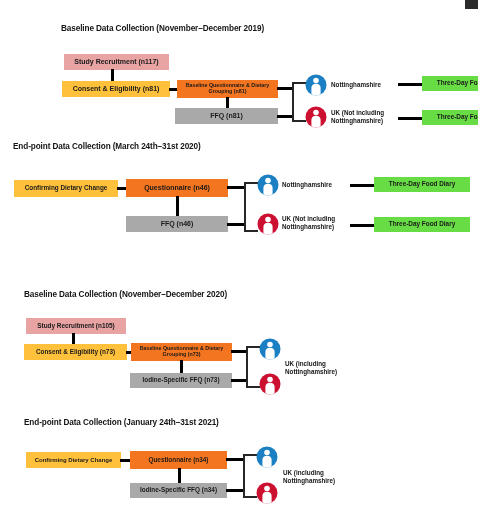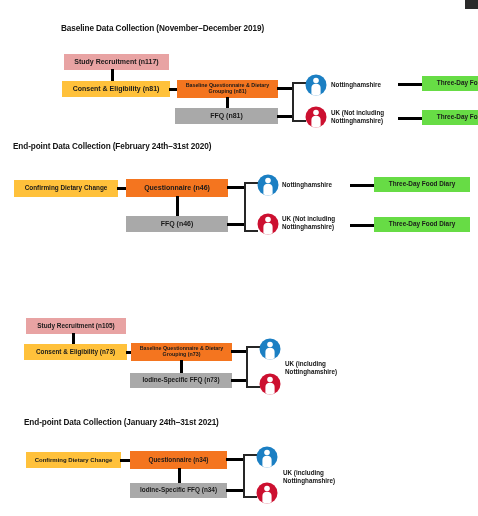--- a/index.html
+++ b/index.html
@@ -156,21 +156,21 @@
     </div>
     <div class="grp-label" style="left:283px; top:93px; white-space:normal; width:66px;">
       <span>UK (Not including Nottinghamshire)</span>
     </div>
     <div class="hline" style="left:350px; top:101px; width:24px;"></div>
     <div class="box box-green t65" style="left:374px; top:94px; width:96px; height:15px;">Three-Day Food Diary</div>
   </div>
 
   <div class="section" style="top:130px;height:130px;">
 
-    <div class="sec-title" style="left:13px; top:12px;">End-point Data Collection (February 24th–31st 2020)</div>
+    <div class="sec-title" style="left:13px; top:12px;">End-point Data Collection (March 24th–31st 2020)</div>
 
     <div class="box box-yellow t65" style="left:14px; top:50px; width:104px; height:17px;">Confirming Dietary Change</div>
 
     <div class="hline" style="left:117px; top:57px; width:10px;"></div>
 
     <div class="box box-orange t7" style="left:126px; top:49px; width:102px; height:18px;">Questionnaire (n46)</div>
 
     <div class="vline" style="left:176px; top:66px; height:22px;"></div>
 
     <div class="box box-gray t7" style="left:126px; top:86px; width:102px; height:16px;">FFQ (n46)</div>
@@ -201,20 +201,21 @@
     </div>
     <div class="grp-label" style="left:282px; top:85px; white-space:normal; width:66px;">
       <span>UK (Not including Nottinghamshire)</span>
     </div>
     <div class="hline" style="left:350px; top:94px; width:24px;"></div>
     <div class="box box-green t65" style="left:374px; top:87px; width:96px; height:15px;">Three-Day Food Diary</div>
   </div>
 
   <div class="section" style="top:270px;height:130px;">
 
+    <div class="sec-title" style="left:24px; top:20px;">Baseline Data Collection (November–December 2020)</div>
 
     <div class="box box-pink t65" style="left:26px; top:48px; width:100px; height:16px;">Study Recruitment (n105)</div>
 
     <div class="vline" style="left:72px; top:63px; height:13px;"></div>
 
     <div class="box box-yellow t65" style="left:24px; top:74px; width:103px; height:16px;">Consent &amp; Eligibility (n73)</div>
 
     <div class="hline" style="left:126px; top:81px; width:6px;"></div>
 
     <div class="box box-orange t55" style="left:131px; top:73px; width:101px; height:18px; padding:0 3px;">Baseline Questionnaire &amp; Dietary Grouping (n73)</div>

